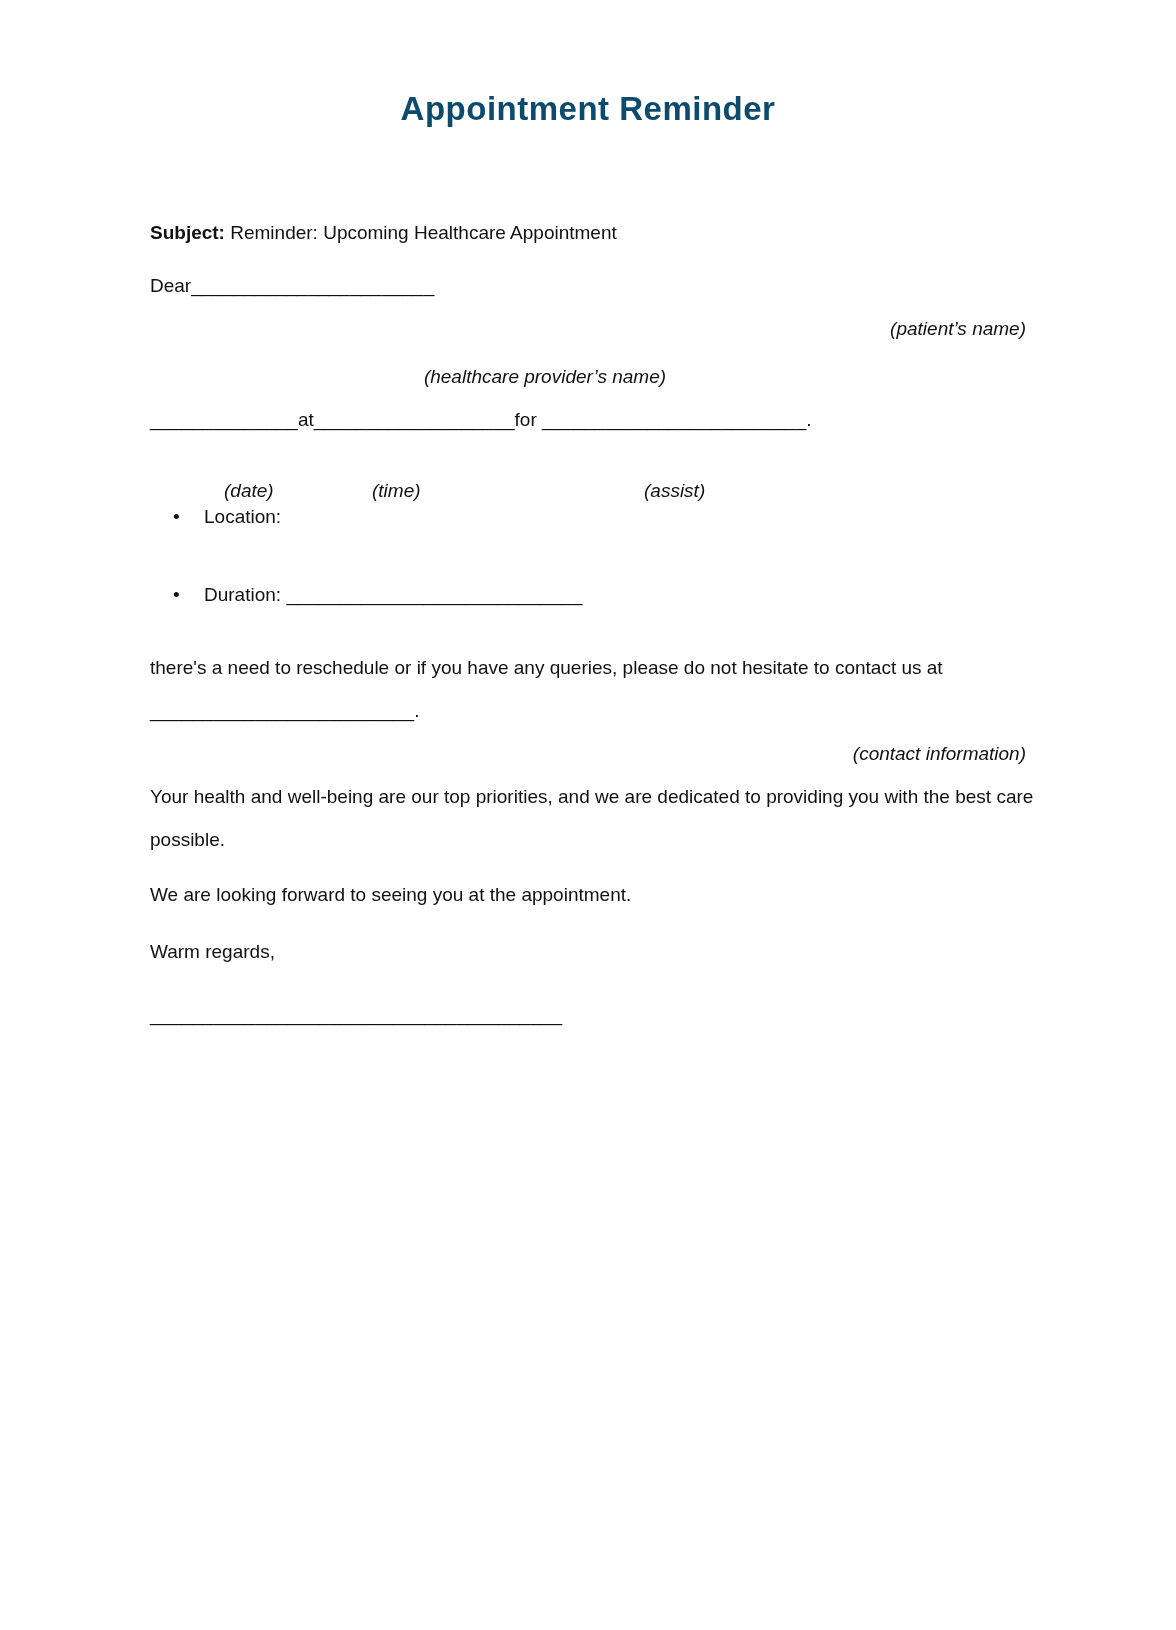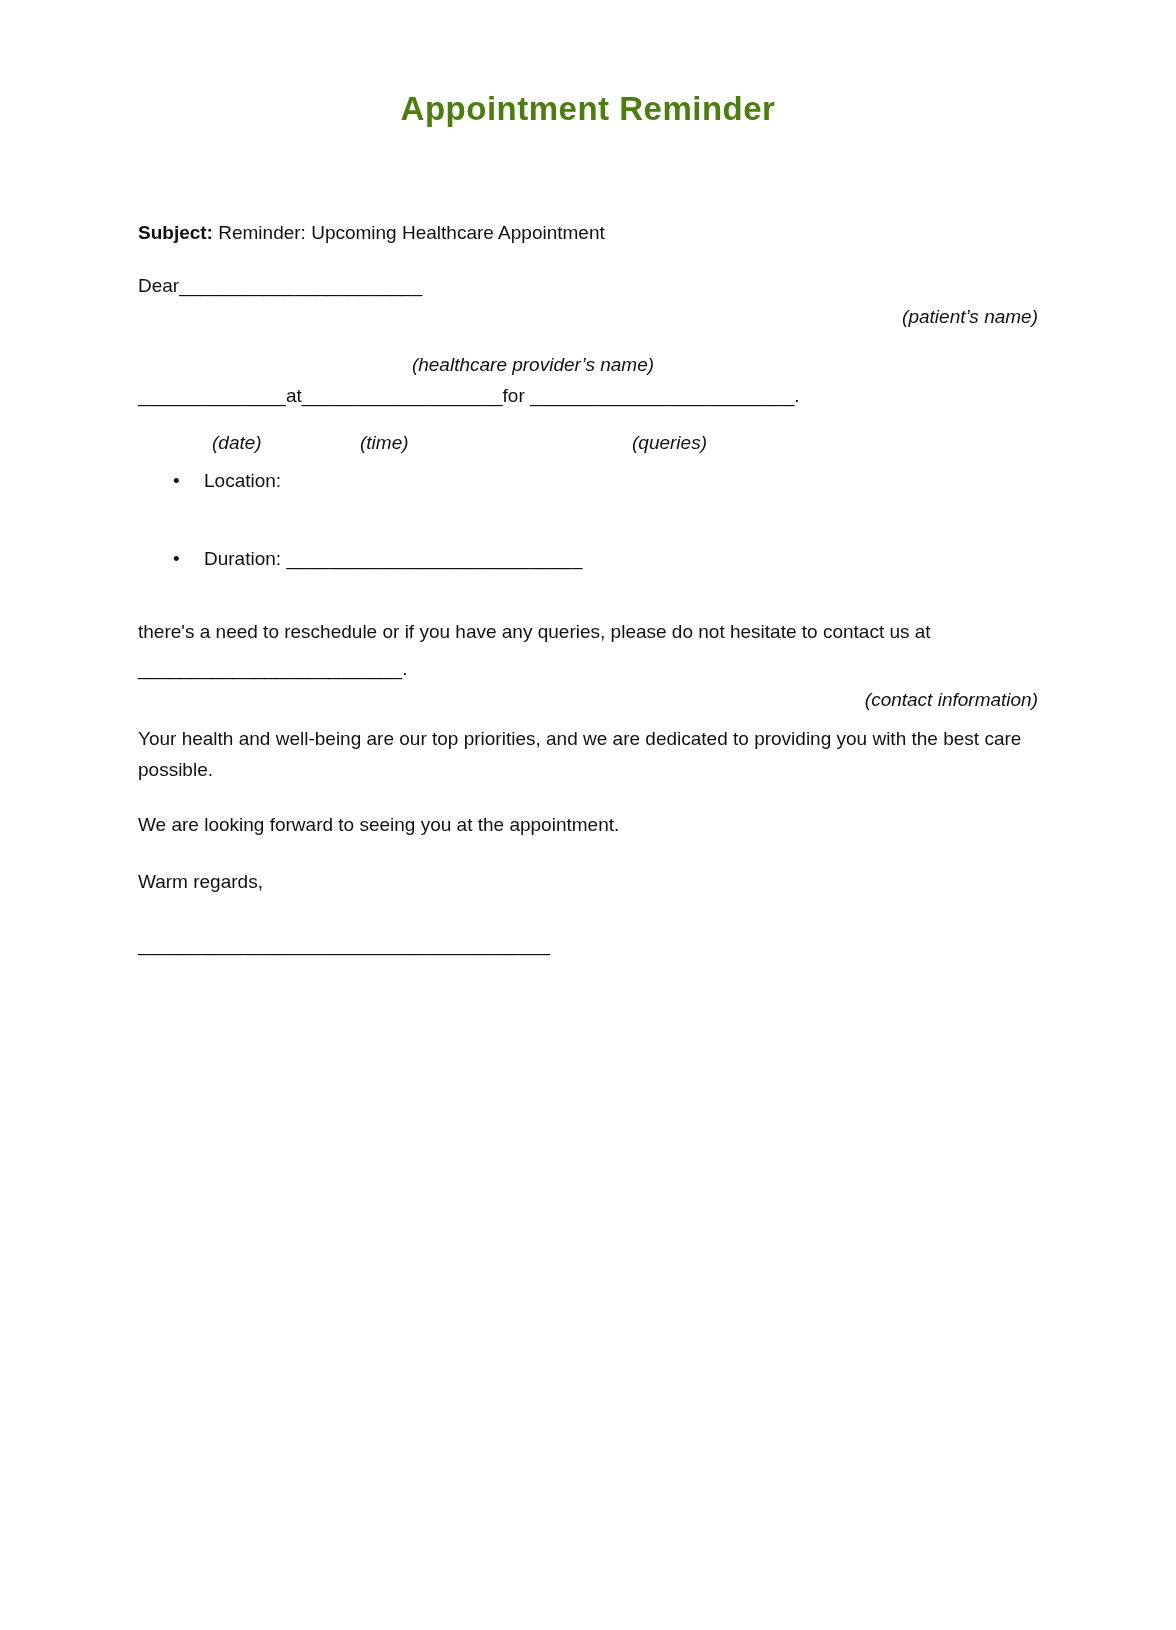--- a/index.html
+++ b/index.html
@@ -19,27 +19,27 @@
     width: 908px;
     padding: 86px 134px 0 134px;
     box-sizing: content-box;
   }
   .doc-title {
     margin: 0;
     font-size: 33px;
     line-height: 46px;
     font-weight: bold;
     text-align: center;
-    color: #4d7c0f;
+    color: #0c4a6e;
     letter-spacing: 0.5px;
   }
   .line {
     font-size: 19px;
     line-height: 27px;
-    margin: 4px;
+    margin: 16px;
     white-space: nowrap;
   }
   .bold { font-weight: bold; }
   .hint {
     font-style: italic;
     text-align: right;
   }
   .subject-line { margin-top: 87px; }
   .dear-line { margin-top: 26px; }
   .patient-hint { padding-left: 66px; }
@@ -99,21 +99,21 @@
 
   <div class="intro-block">
     <p class="line hint provider-hint-row">(healthcare provider’s name)</p>
   </div>
 
   <p class="line"><span>______________</span><span>at</span><span>___________________</span><span>for </span><span>_________________________</span><span>.</span></p>
 
   <div class="hints-row">
     <span class="hint hint-date line">(date)</span>
     <span class="hint hint-time line">(time)</span>
-    <span class="hint hint-purpose line">(queries)</span>
+    <span class="hint hint-purpose line">(assist)</span>
   </div>
 
   <ul class="bullet-list">
     <li class="li-location"><span class="bullet-dot">•</span><span>Location:</span></li>
     <li class="li-duration"><span class="bullet-dot">•</span><span>Duration: </span><span>____________________________</span></li>
   </ul>
 
   <div class="para-records">
     <p class="line">there's a need to reschedule or if you have any queries, please do not hesitate to contact us at</p>
   </div>

